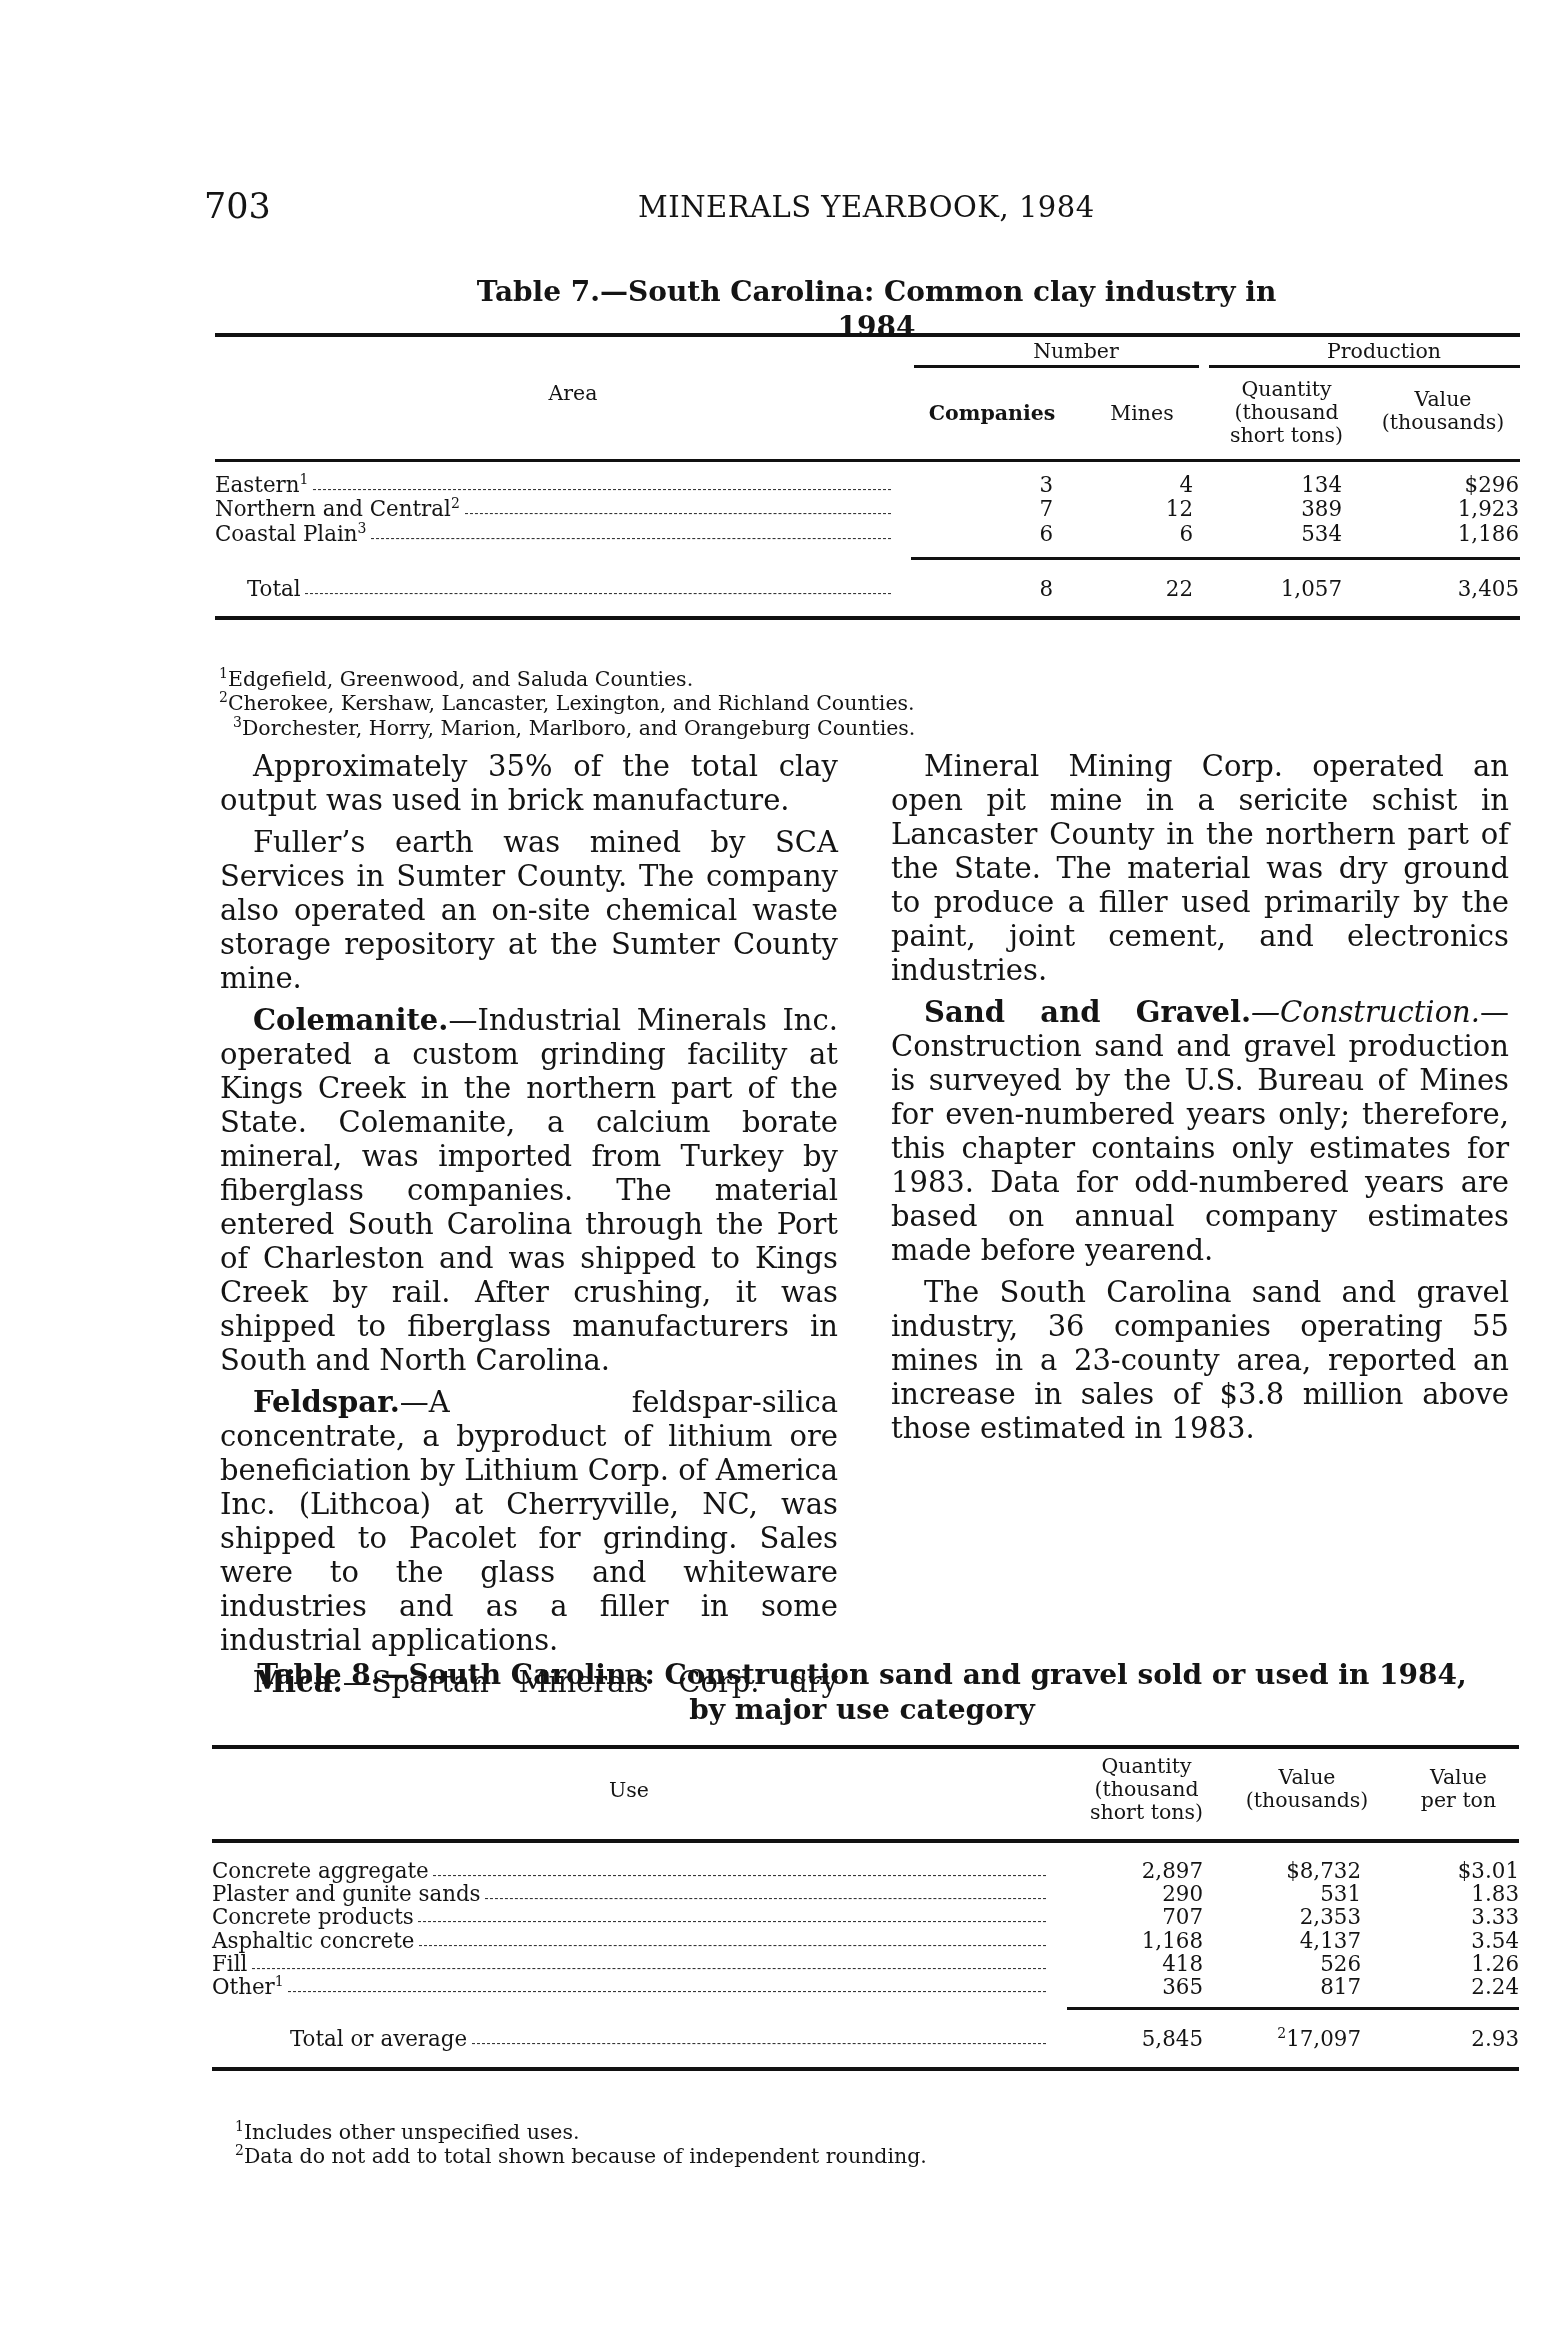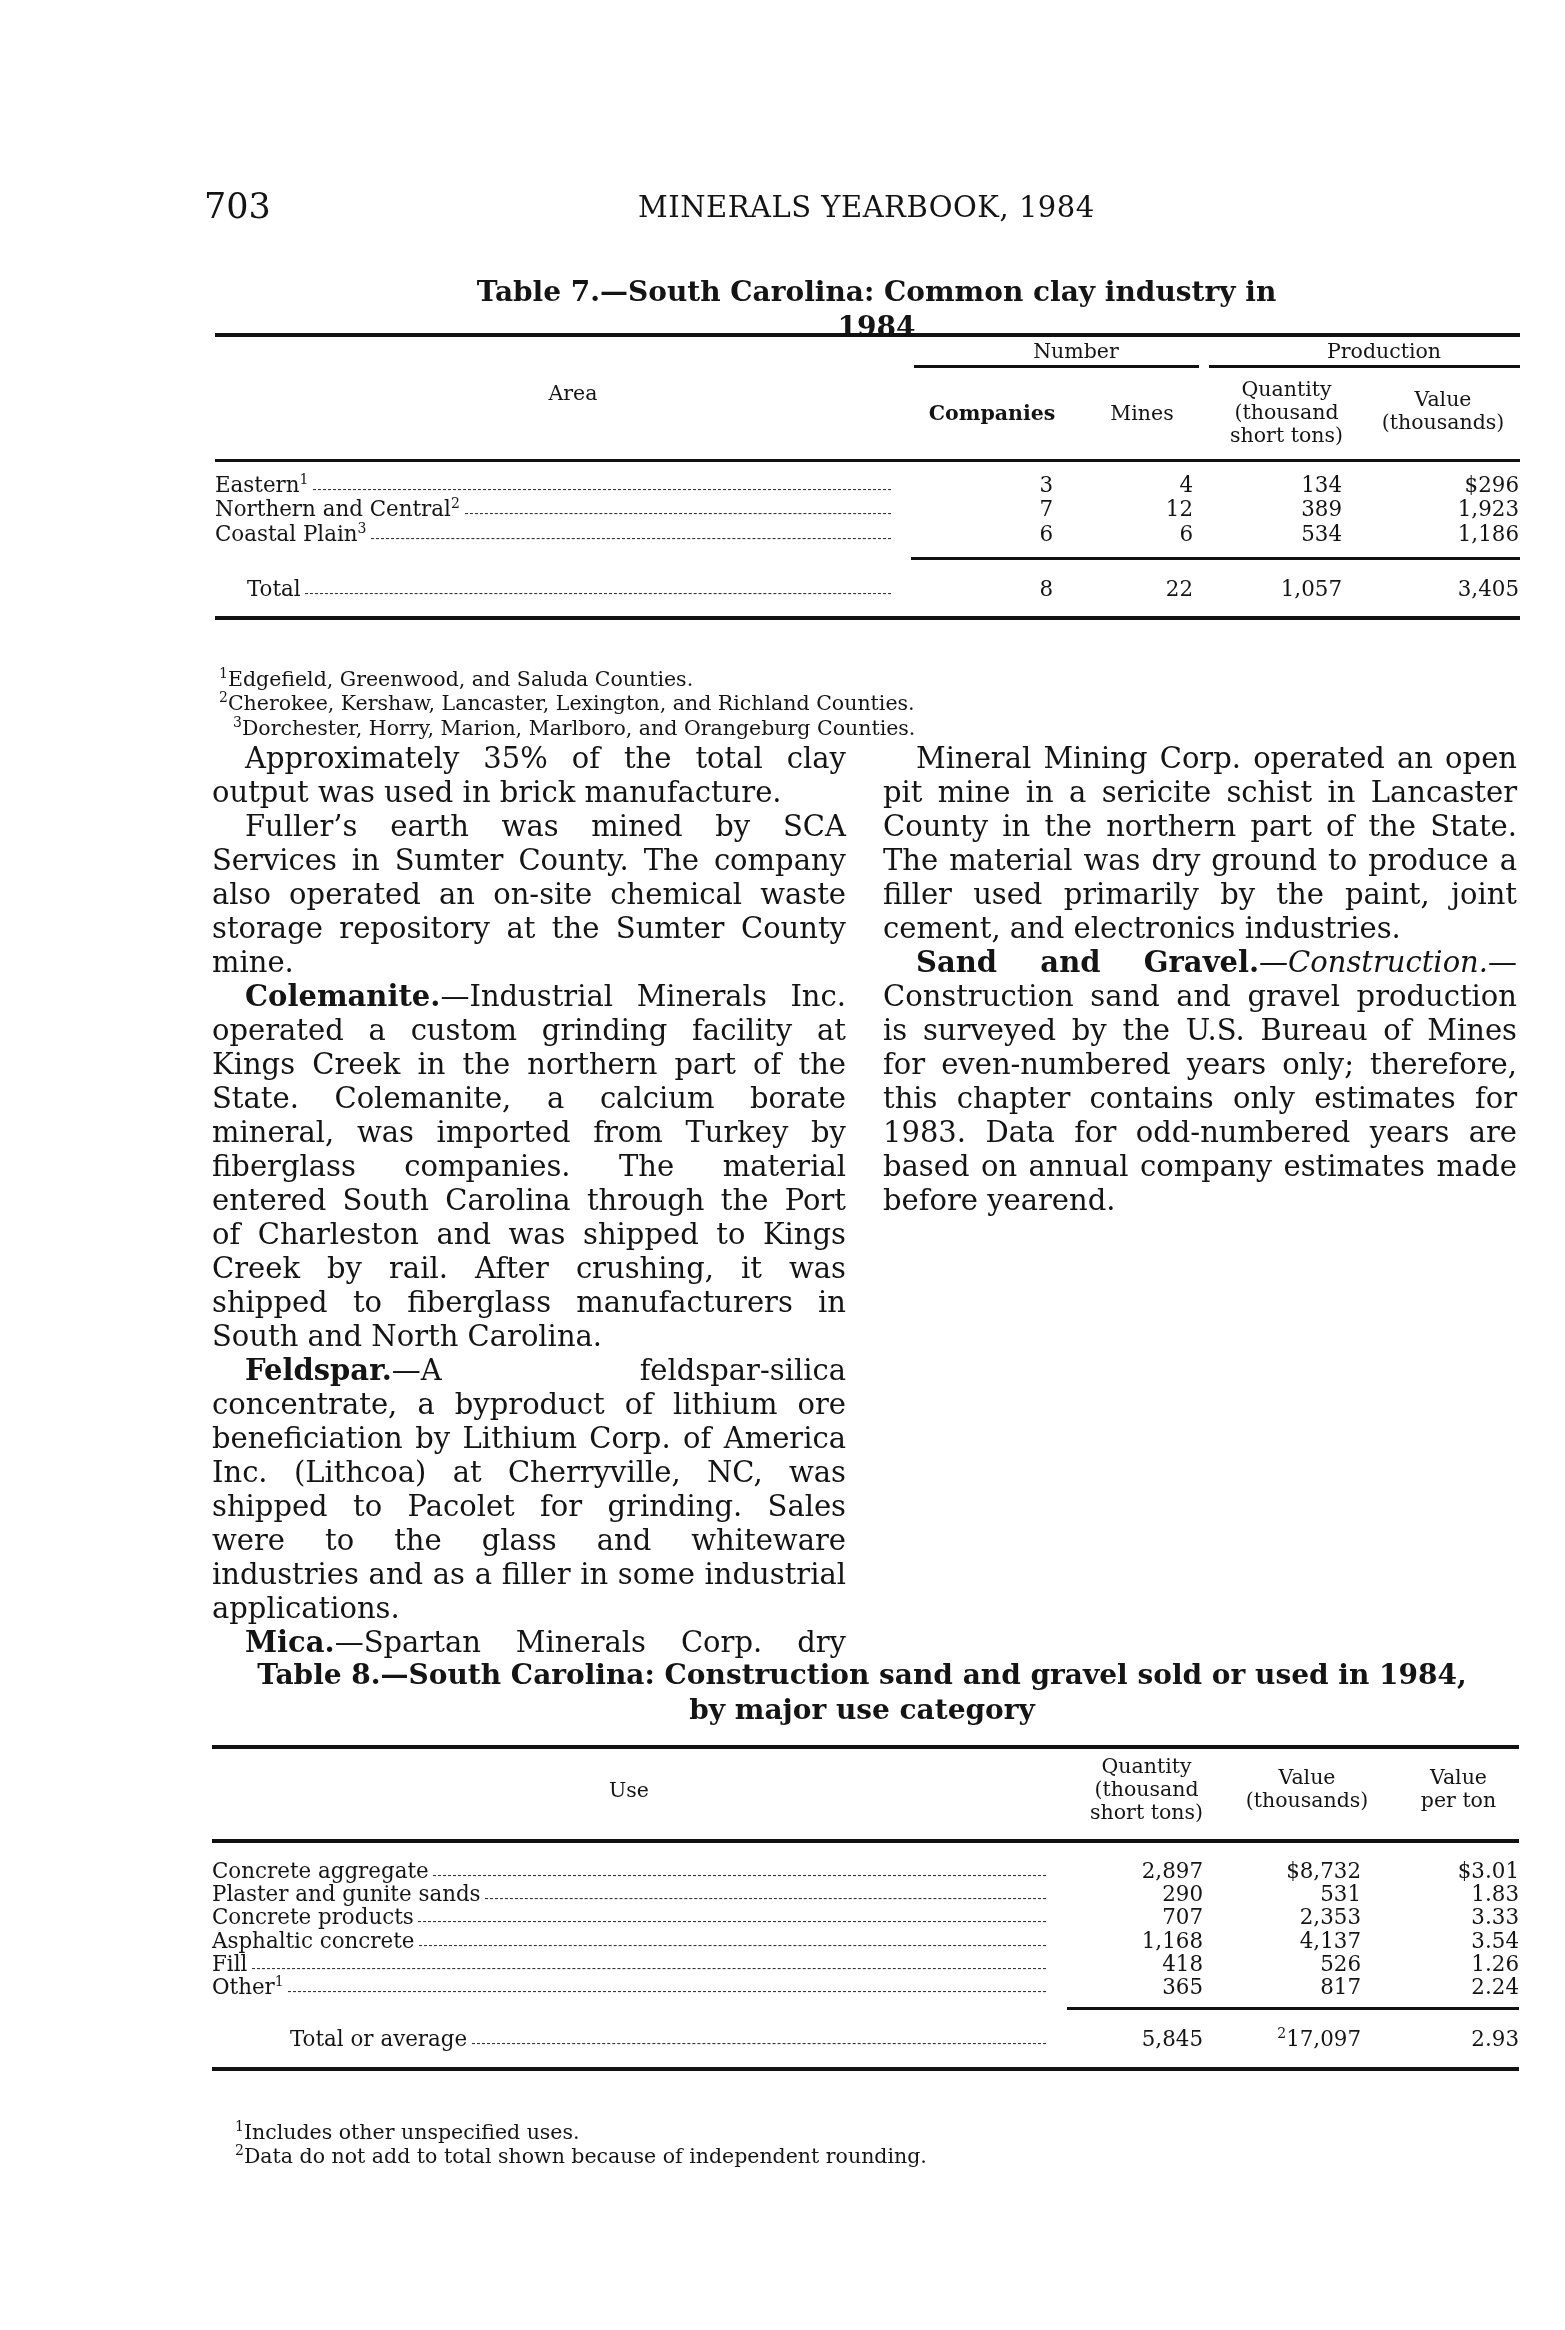--- a/index.html
+++ b/index.html
@@ -33,21 +33,21 @@
     .stub .leader {
       flex: 1; margin-left: 4.7px; height: 0;
       border-bottom: 1.9px dashed #222; transform: translateY(-1.9px);
     }
     sup { font-size: 14px; line-height: 0; vertical-align: super; }
 
     .footnote { position: absolute; font-size: 20.5px; line-height: 24px; white-space: nowrap; margin-top: 31px; }
 
     
     .col { position: absolute; width: 634px; font-size: 29px; line-height: 34px; text-align: justify; }
-    .col p { margin: 0; }
+    .col p { margin: 8px; }
     .col .indent { text-indent: 33px; }
     .col b { font-weight: bold; }
     .col i { font-style: italic; }
   </style>
 </head>
 <body>
 
 <div class="abs page-number">703</div>
 <div class="abs running-head">MINERALS YEARBOOK, 1984</div>
 
@@ -131,20 +131,21 @@
   <p class="indent">Approximately 35% of the total clay output was used in brick manufacture.</p>
   <p class="indent">Fuller’s earth was mined by SCA Services in Sumter County. The company also operated an on-site chemical waste storage repository at the Sumter County mine.</p>
   <p class="indent"><b>Colemanite.</b><span>—Industrial Minerals Inc. operated a custom grinding facility at Kings Creek in the northern part of the State. Colemanite, a calcium borate mineral, was imported from Turkey by fiberglass companies. The material entered South Carolina through the Port of Charleston and was shipped to Kings Creek by rail. After crushing, it was shipped to fiberglass manufacturers in South and North Carolina.</span></p>
   <p class="indent"><b>Feldspar.</b><span>—A feldspar-silica concentrate, a byproduct of lithium ore beneficiation by Lithium Corp. of America Inc. (Lithcoa) at Cherryville, NC, was shipped to Pacolet for grinding. Sales were to the glass and whiteware industries and as a filler in some industrial applications.</span></p>
   <p class="indent" style="text-align-last: justify;"><b>Mica.</b><span>—Spartan Minerals Corp. dry</span></p>
 </div>
 
 <div class="col" style="left:883px; top:741px;">
   <p class="indent">Mineral Mining Corp. operated an open pit mine in a sericite schist in Lancaster County in the northern part of the State. The material was dry ground to produce a filler used primarily by the paint, joint cement, and electronics industries.</p>
   <p class="indent"><b>Sand and Gravel.</b><i>—Construction.</i><span>—Construction sand and gravel production is surveyed by the U.S. Bureau of Mines for even-numbered years only; therefore, this chapter contains only estimates for 1983. Data for odd-numbered years are based on annual company estimates made before yearend.</span></p>
+  <p class="indent">The South Carolina sand and gravel industry, 36 companies operating 55 mines in a 23-county area, reported an increase in sales of $3.8 million above those estimated in 1983.</p>
 </div>
 
 <div class="abs table-title t8-title">
   <div>Table 8.—South Carolina: Construction sand and gravel sold or used in 1984,</div>
   <div>by major use category</div>
 </div>
 
 <div>
   <div class="rule" style="left:212px; top:1745px; width:1307px; height:3.7px;"></div>
 

